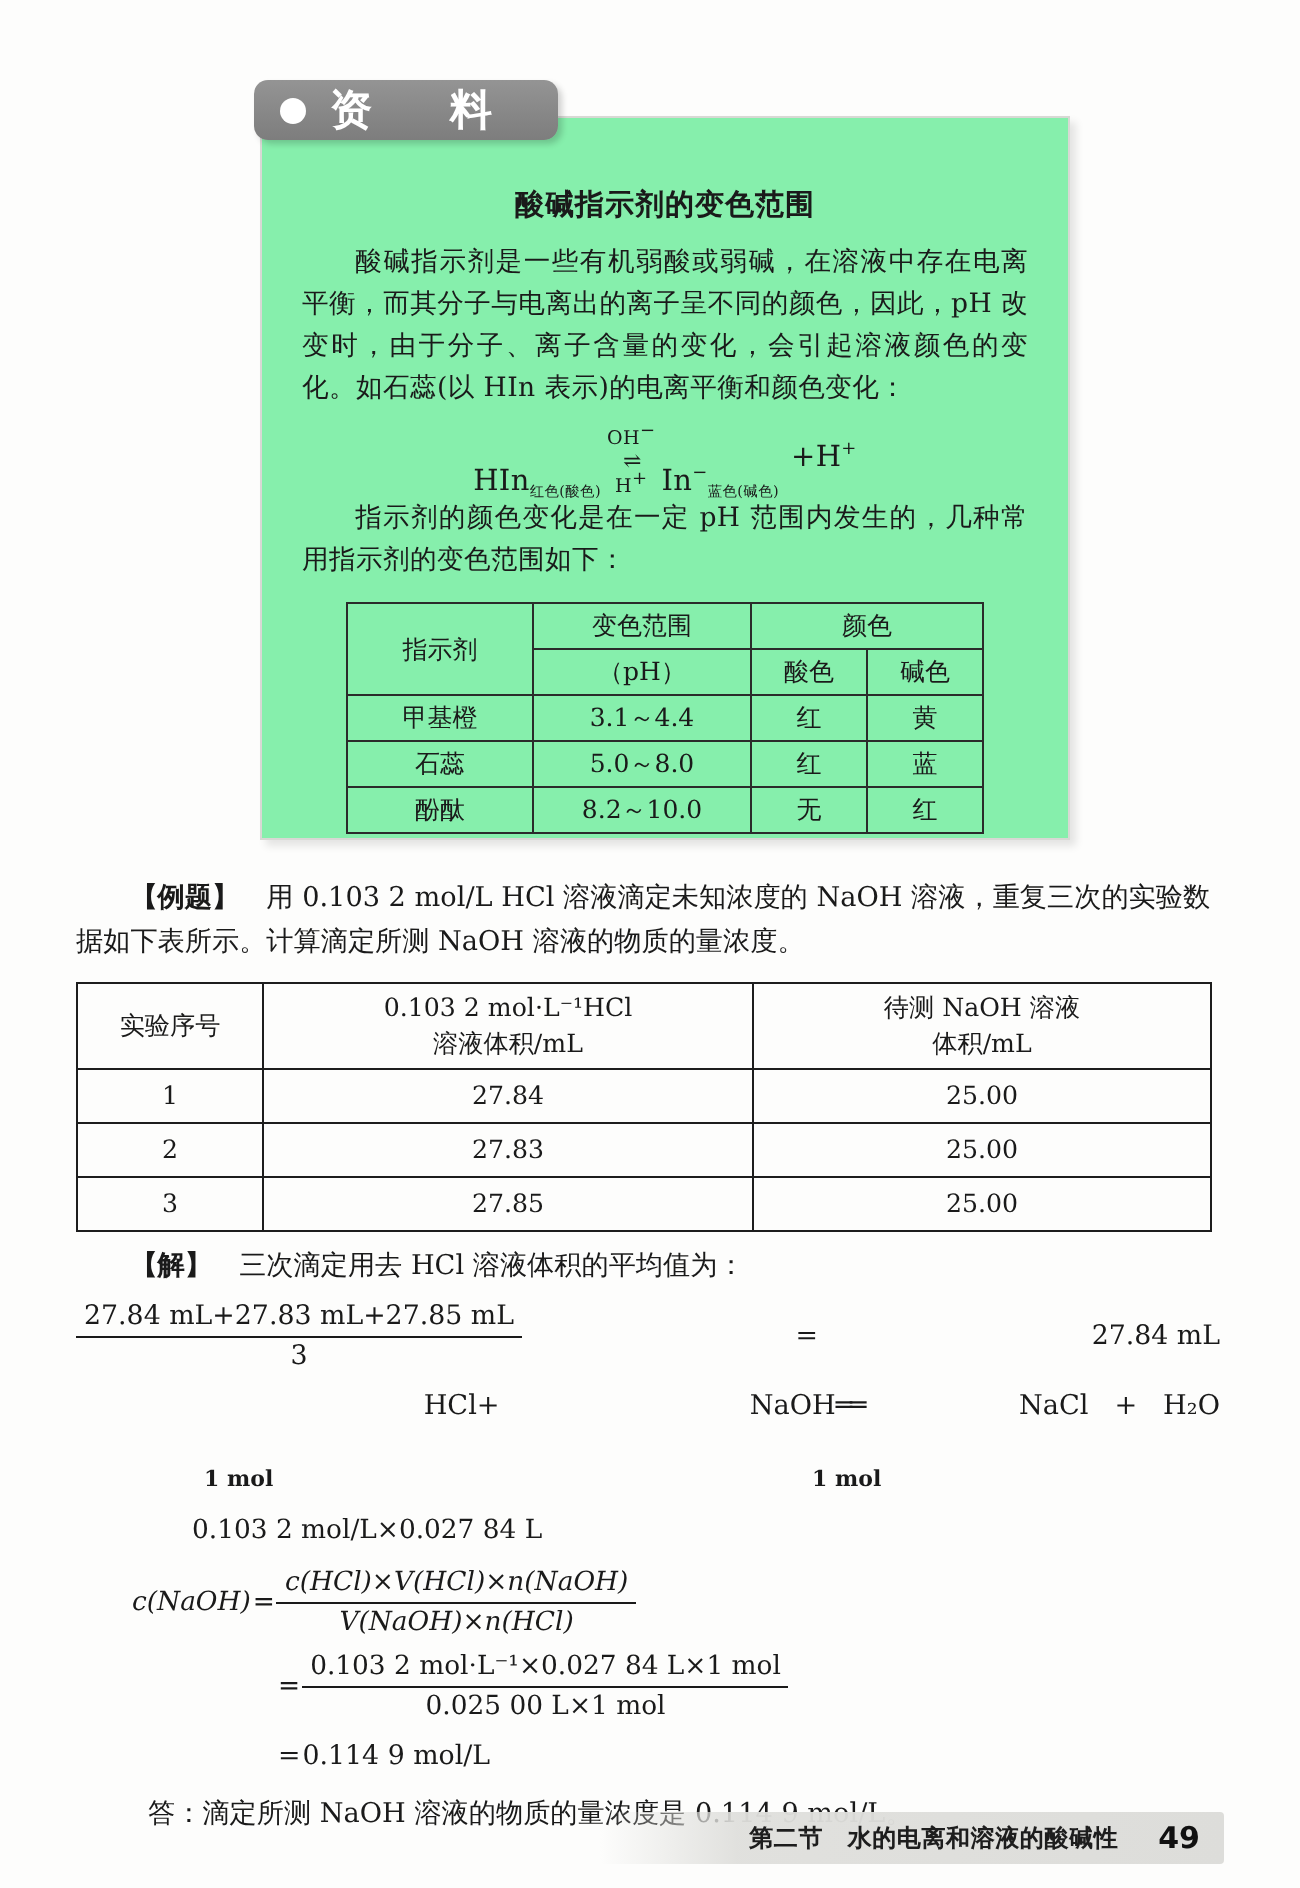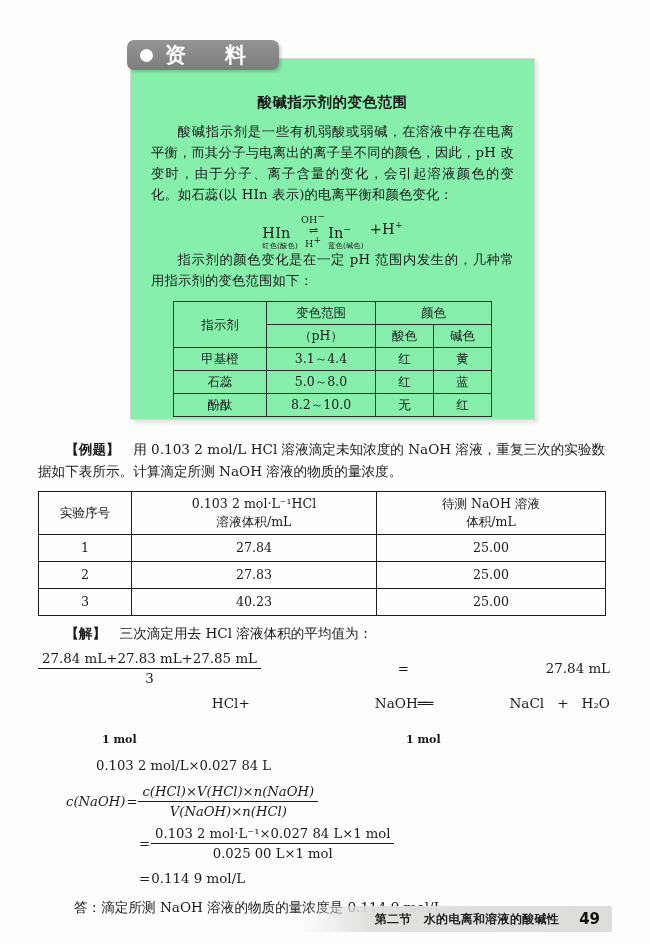--- a/index.html
+++ b/index.html
@@ -87,22 +87,21 @@
   .eq-line {
     display: flex;
     justify-content: center;
     align-items: flex-end;
     margin-top: 7px;
     font-size: 14px;
     font-family: "DejaVu Serif", "Liberation Serif", serif;
   }
   .species {
     display: inline-flex;
-    flex-direction: column;
-    align-items: flex-start;
+    align-items: flex-end;
     line-height: 1.05;
   }
   .species .main { font-size: 14.5px; }
   .species .sub-note { font-size: 7.2px; margin-top: 1px; }
   .arrows {
     display: inline-flex;
     flex-direction: column;
     align-items: center;
     margin: 0 3px 1px 3px;
     line-height: 1;
@@ -365,21 +364,21 @@
         <td>27.84</td>
         <td>25.00</td>
       </tr>
       <tr>
         <td>2</td>
         <td>27.83</td>
         <td>25.00</td>
       </tr>
       <tr>
         <td>3</td>
-        <td>40.23</td>
+        <td>27.85</td>
         <td>25.00</td>
       </tr>
     </tbody>
       </table>
 
     <p class="para-ind" style="margin-top:6px;"><span class="bracket-label">【解】</span>　<span>三次滴定用去 HCl 溶液体积的平均值为：</span></p>
 
     <div class="math-center">
       <span class="frac">
         <span class="num">27.84 mL+27.83 mL+27.85 mL</span>

